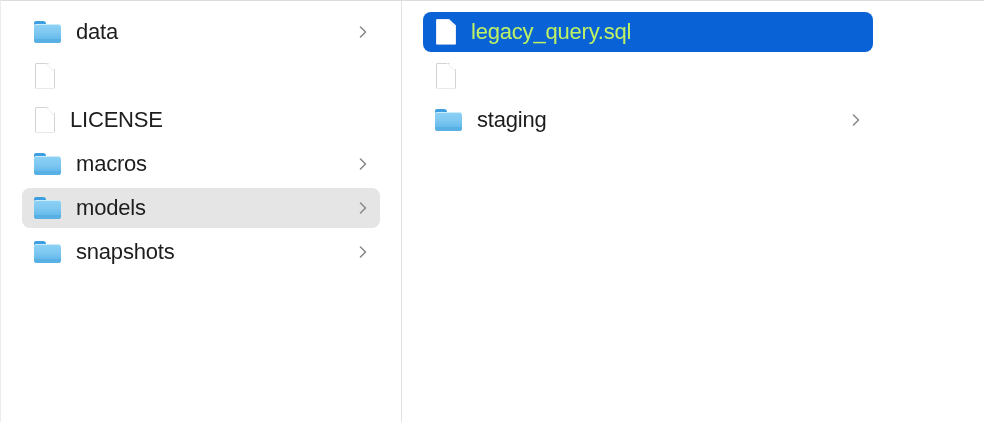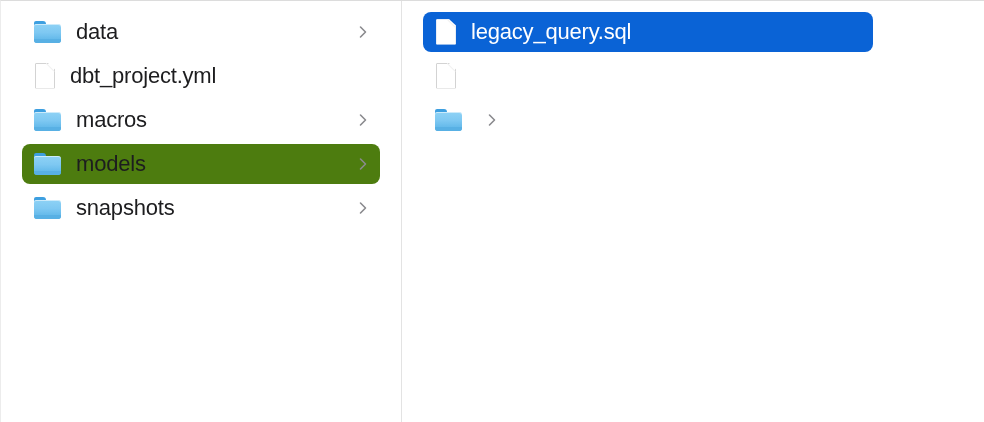--- a/index.html
+++ b/index.html
@@ -56,21 +56,21 @@
     box-sizing: border-box;
     user-select: none;
   }
 
   .column--second .row {
     margin-left: 21px;
     margin-right: 22px;
   }
 
   .row--selected-gray {
-    background: #4d7c0f;
+    background: #e5e5e5;
   }
 
   .row--selected-blue {
     background: #0a63d6;
   }
 
   .icon {
     flex: 0 0 auto;
     width: 27px;
     height: 27px;
@@ -147,21 +147,21 @@
     font-size: 22px;
     line-height: 26px;
     color: #1d1d1f;
     letter-spacing: -0.2px;
     white-space: nowrap;
     overflow: hidden;
     text-overflow: ellipsis;
   }
 
   .row--selected-blue .label {
-    color: #ffffff;
+    color: #bef264;
   }
 
   .chevron {
     flex: 0 0 auto;
     width: 14px;
     height: 20px;
     position: relative;
     margin-left: 8px;
   }
   .chevron svg {
@@ -189,21 +189,32 @@
             <svg width="14" height="20" viewBox="0 0 14 20" fill="none">
               <path d="M4.5 5 L9.5 10 L4.5 15" stroke="#8a8a8e" stroke-width="1.6" stroke-linecap="round" stroke-linejoin="round"></path>
             </svg>
           </span>
         </div>
         <div class="row">
           <span class="icon icon-doc">
             <span class="page"></span>
             <span class="fold-edge"></span>
           </span>
-          <span class="label">dbt_project.yml</span>
+          <span class="chevron hidden">
+            <svg width="14" height="20" viewBox="0 0 14 20" fill="none">
+              <path d="M4.5 5 L9.5 10 L4.5 15" stroke="#8a8a8e" stroke-width="1.6" stroke-linecap="round" stroke-linejoin="round"></path>
+            </svg>
+          </span>
+        </div>
+        <div class="row">
+          <span class="icon icon-doc">
+            <span class="page"></span>
+            <span class="fold-edge"></span>
+          </span>
+          <span class="label">LICENSE</span>
           <span class="chevron hidden">
             <svg width="14" height="20" viewBox="0 0 14 20" fill="none">
               <path d="M4.5 5 L9.5 10 L4.5 15" stroke="#8a8a8e" stroke-width="1.6" stroke-linecap="round" stroke-linejoin="round"></path>
             </svg>
           </span>
         </div>
         <div class="row">
           <span class="icon icon-folder">
             <span class="tab"></span>
             <span class="body"></span>
@@ -269,20 +280,21 @@
               <path d="M4.5 5 L9.5 10 L4.5 15" stroke="#8a8a8e" stroke-width="1.6" stroke-linecap="round" stroke-linejoin="round"></path>
             </svg>
           </span>
         </div>
         <div class="row">
           <span class="icon icon-folder">
             <span class="tab"></span>
             <span class="body"></span>
             <span class="lip"></span>
           </span>
+          <span class="label">staging</span>
           <span class="chevron">
             <svg width="14" height="20" viewBox="0 0 14 20" fill="none">
               <path d="M4.5 5 L9.5 10 L4.5 15" stroke="#8a8a8e" stroke-width="1.6" stroke-linecap="round" stroke-linejoin="round"></path>
             </svg>
           </span>
         </div>
       </div>
   </div>
 
 </div>

